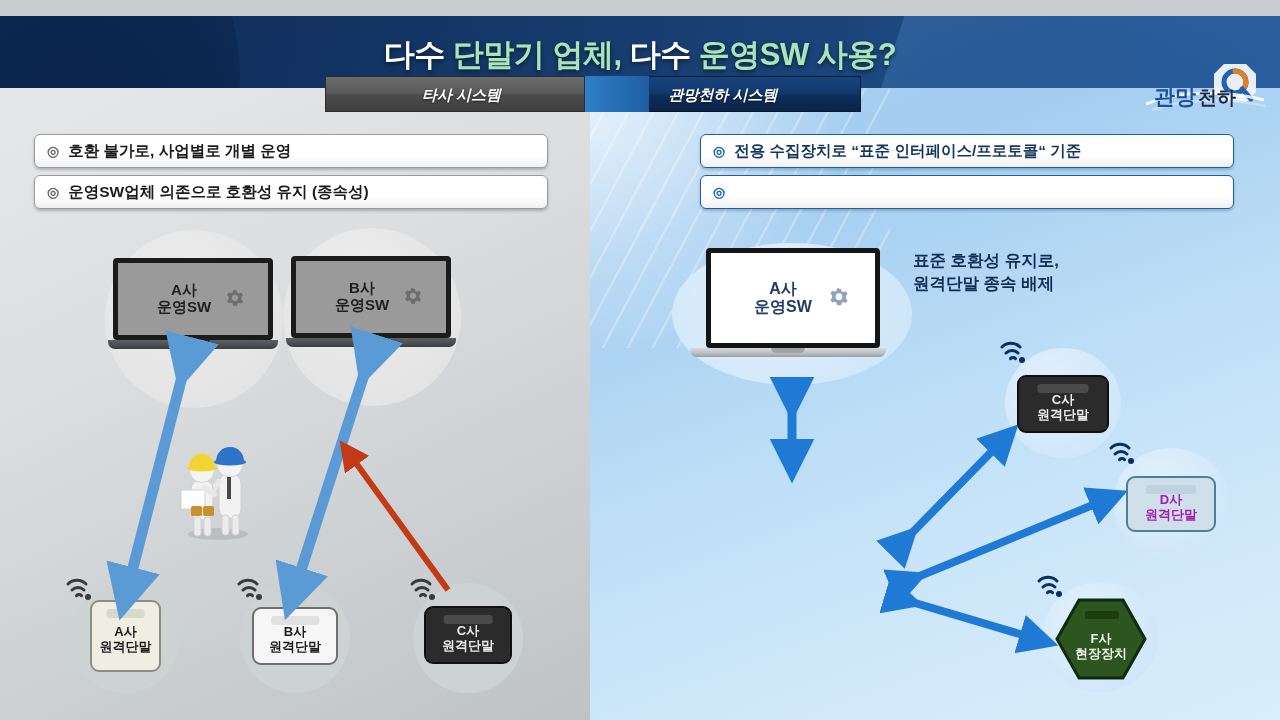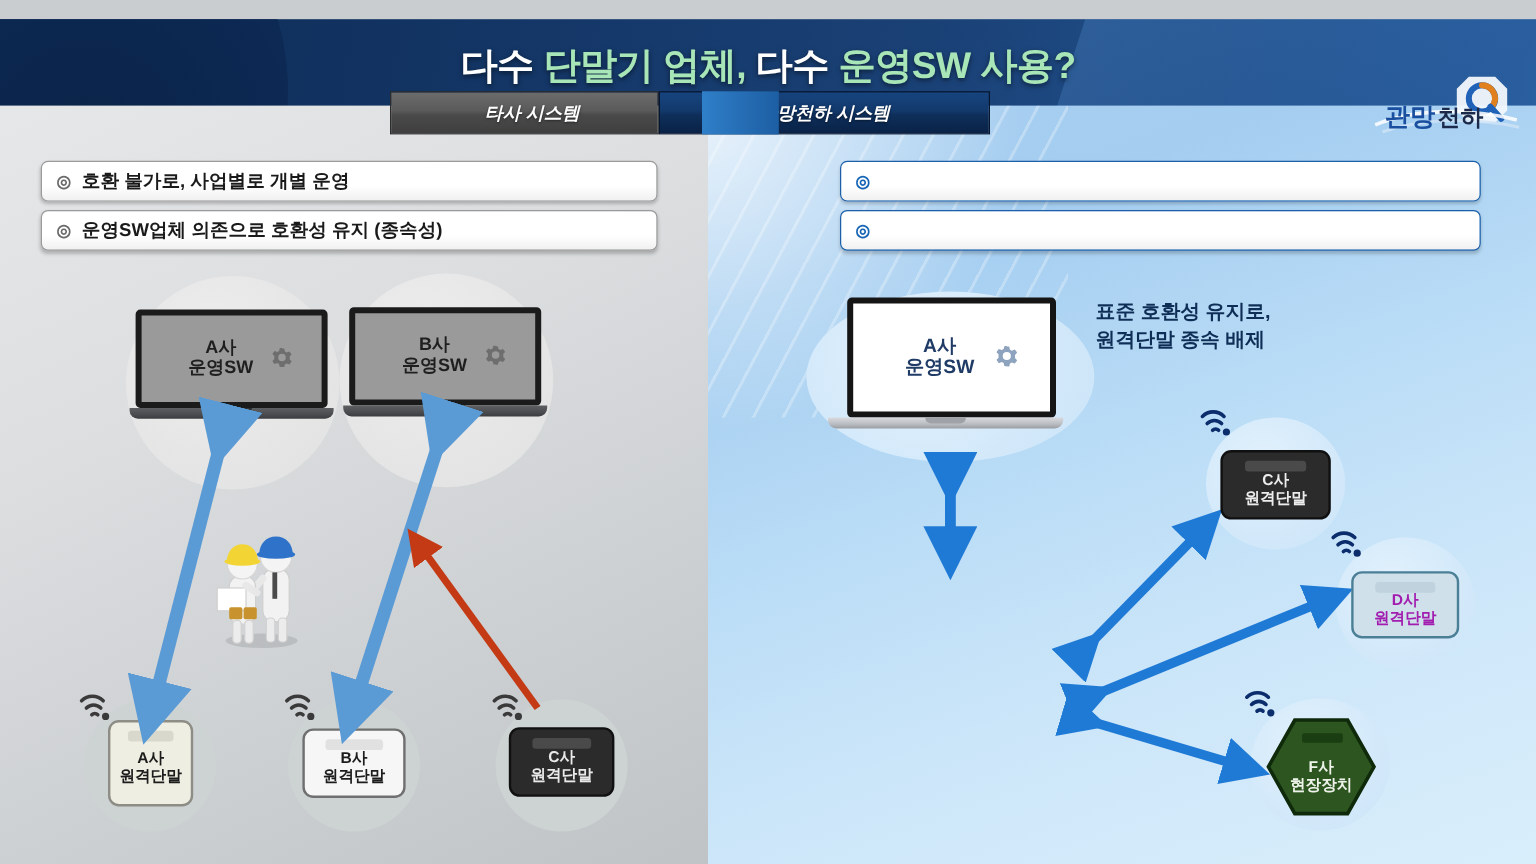--- a/index.html
+++ b/index.html
@@ -46,21 +46,21 @@
   }
 
   
   .tabs{ position:absolute; left:325px; top:76px; width:580px; height:36px; z-index:5; display:flex; }
   .tab{
     height:36px; line-height:36px; text-align:center;
     font-size:15px; font-weight:bold; font-style:italic; color:#ffffff;
     text-shadow:0 1px 2px rgba(0,0,0,.5);
   }
   .tab-left{
-    width:224px;
+    width:260px;
     background:linear-gradient(180deg,#6c6c6c 0%,#5a5a5a 45%,#4a4a4a 55%,#3f3f3f 100%);
     border:1px solid #2c2c2c;
     padding-left:13px;
   }
   .tab-right{
     width:276px; margin-left:0;
     background:linear-gradient(180deg,#17447f 0%,#12396c 45%,#0e2f5a 55%,#0b2game 100%);
     background:linear-gradient(180deg,#17447f 0%,#12396c 45%,#0e2f5a 55%,#0a2247 100%);
     border:1px solid #07162f;
   }
@@ -353,20 +353,21 @@
   </div>
 
   <div class="panel-right">
     <div class="ray"></div>
     <div class="ray2"></div>
   </div>
 
   <div class="bullets right">
     <div class="bbox r">
       <span class="bmark">◎</span>
+      <span>전용 수집장치로 “표준 인터페이스/프로토콜“ 기준</span>
     </div>
     <div class="bbox r">
       <span class="bmark">◎</span>
     </div>
   </div>
 
   <div class="blob blob-blue" style="left:672px;top:243px;width:240px;height:142px;"></div>
   <div class="laptop" style="left:706px;top:248px;width:174px;z-index:5;">
     <div class="lt-screen" style="height:100px;background:#ffffff;border-color:#151515;">
       <div class="sw-txt" style="color:#1f3b66;font-size:16px;transform:translateX(-10px);">

